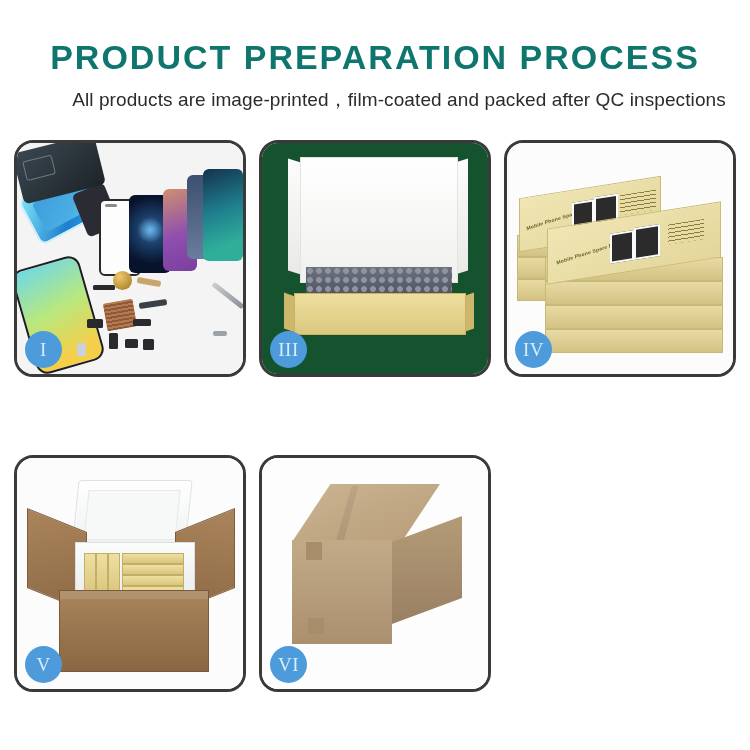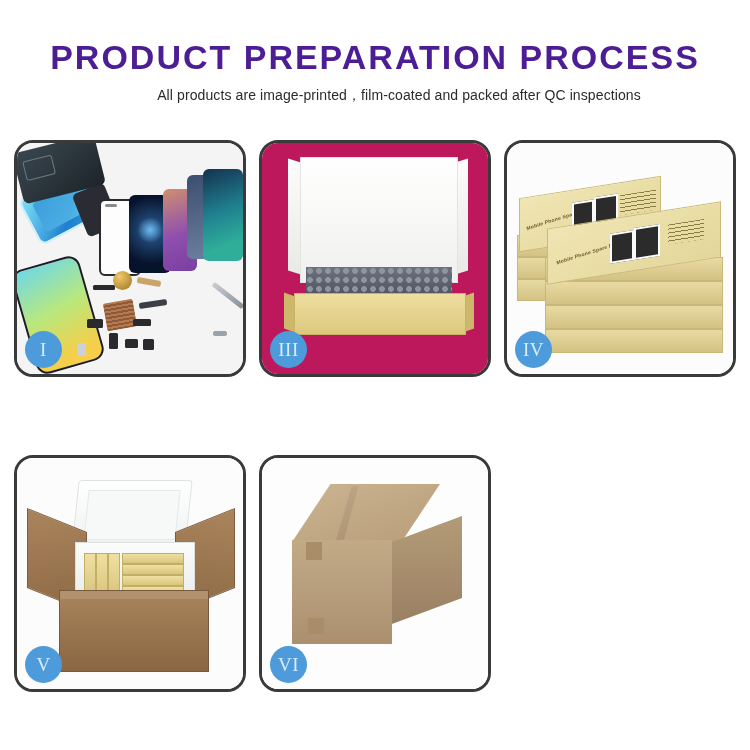--- a/index.html
+++ b/index.html
@@ -7,24 +7,24 @@
     width:750px;height:750px;background:#ffffff;
     font-family:"Liberation Sans","DejaVu Sans",sans-serif;
     overflow:hidden;
   }
   .page{position:relative;width:750px;height:750px;}
 
   
   .header{text-align:center;padding-top:40px;}
   .title{
     font-size:34px;font-weight:700;letter-spacing:2.0px;
-    color:#4c1d95;line-height:1.05;white-space:nowrap;
+    color:#0f766e;line-height:1.05;white-space:nowrap;
   }
   .subtitle{
-    font-size:14px;color:#2b2b2b;margin-top:11px;
+    font-size:19px;color:#2b2b2b;margin-top:11px;
     letter-spacing:.1px;white-space:nowrap;padding-left:48px;
   }
 
   
   .grid{
     position:absolute;left:14px;top:140px;
     width:722px;height:596px;
     display:grid;
     grid-template-columns:232px 232px 232px;
     grid-template-rows:237px 237px;
@@ -102,21 +102,21 @@
           radial-gradient(circle at 5px 5px,rgba(255,255,255,.95) 3.4px,rgba(190,195,198,.35) 4.2px,rgba(0,0,0,0) 5px);
         background-size:13px 13px;}
   .part2{position:absolute;left:22px;top:14px;width:76px;height:196px;
         border-radius:9px;background:linear-gradient(180deg,#d8dadb 0%,#9ea3a6 32%,#3b4044 62%,#23272a 100%);
         opacity:.88;}
   .part2:after{content:"";position:absolute;left:28px;top:74px;width:18px;height:18px;
         border:2px solid #cfd4d6;border-radius:50%;opacity:.8;}
   .tape{position:absolute;background:#c69a5c;border-radius:1px;opacity:.95;}
 
   
-  .p3{background:#be185d;}
+  .p3{background:#14532d;}
   .lid3{position:absolute;left:38px;top:14px;width:156px;height:124px;
         background:linear-gradient(180deg,#ffffff,#f0f0ee);border:1px solid #e3e3df;}
   .lid3-l{position:absolute;left:26px;top:18px;width:16px;height:112px;
         background:linear-gradient(180deg,#fcfcfc,#e9e9e6);transform:skewY(18deg);}
   .lid3-r{position:absolute;left:190px;top:18px;width:16px;height:112px;
         background:linear-gradient(180deg,#fcfcfc,#e9e9e6);transform:skewY(-18deg);}
   .foam3{position:absolute;left:44px;top:124px;width:146px;height:32px;
         background:
           radial-gradient(circle at 4px 4px,#9094a0 2.6px,rgba(0,0,0,0) 3.2px) 0 0/9px 9px,
           linear-gradient(180deg,#6d7280,#4d515c);}

